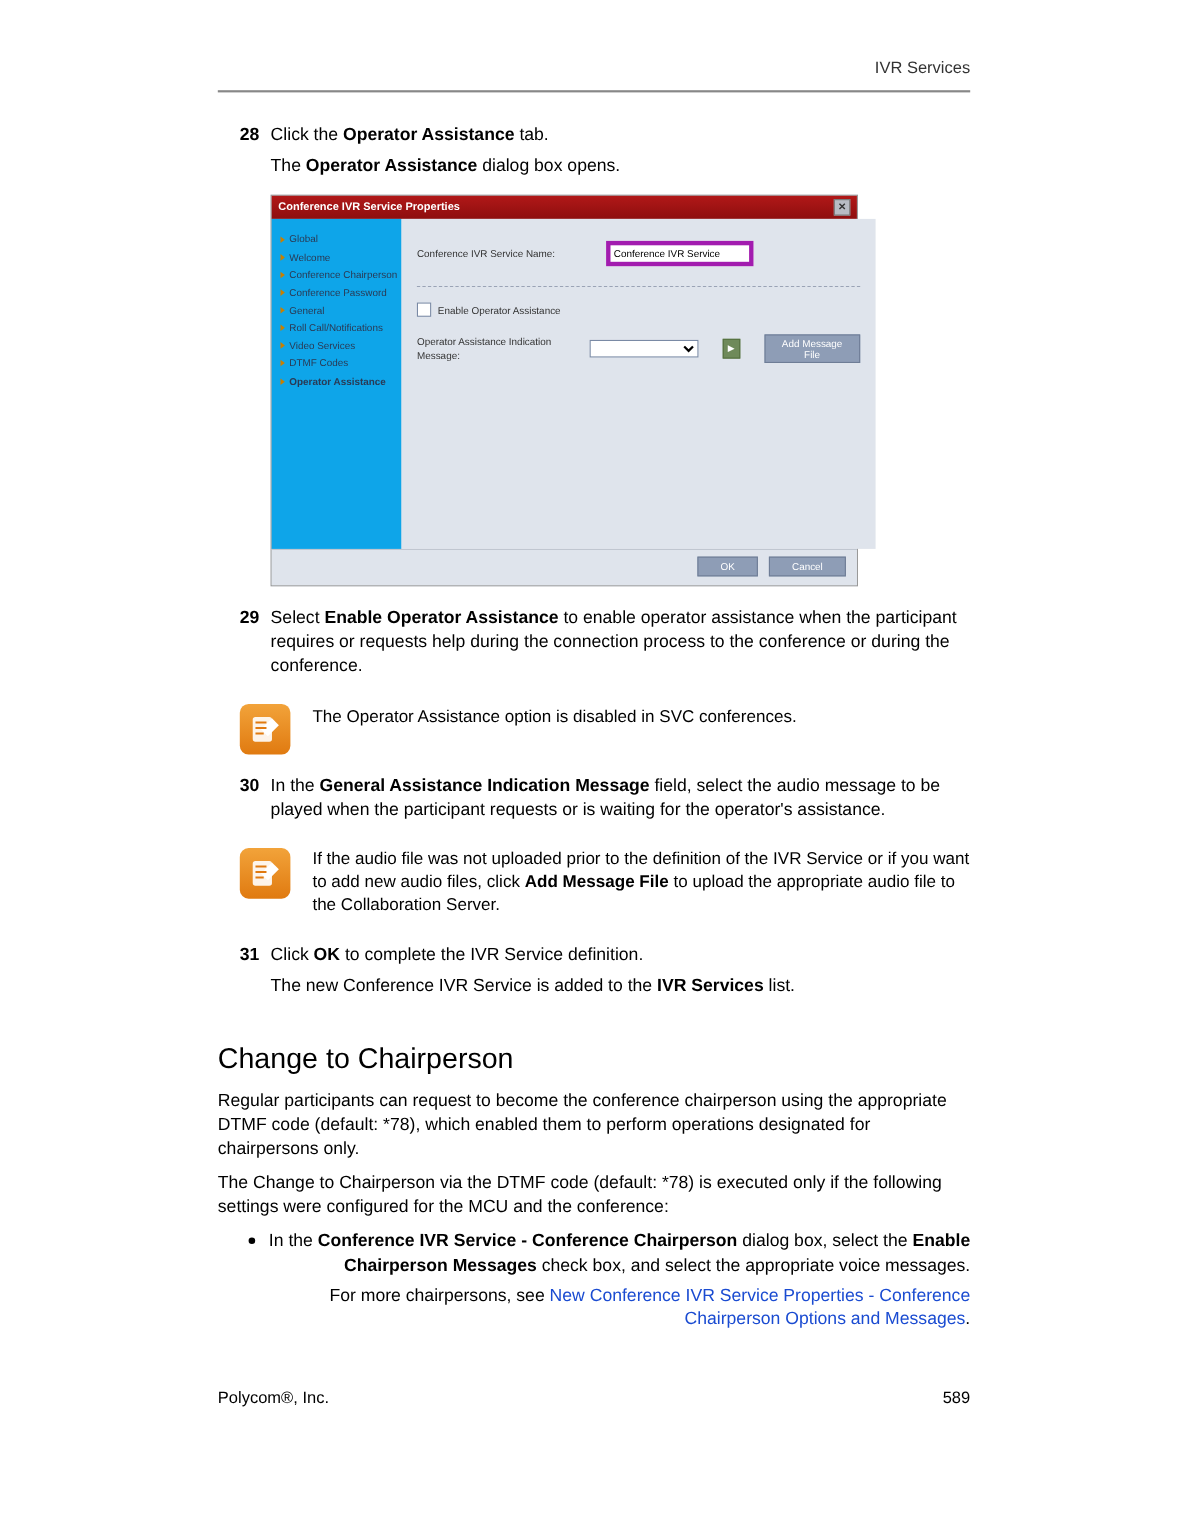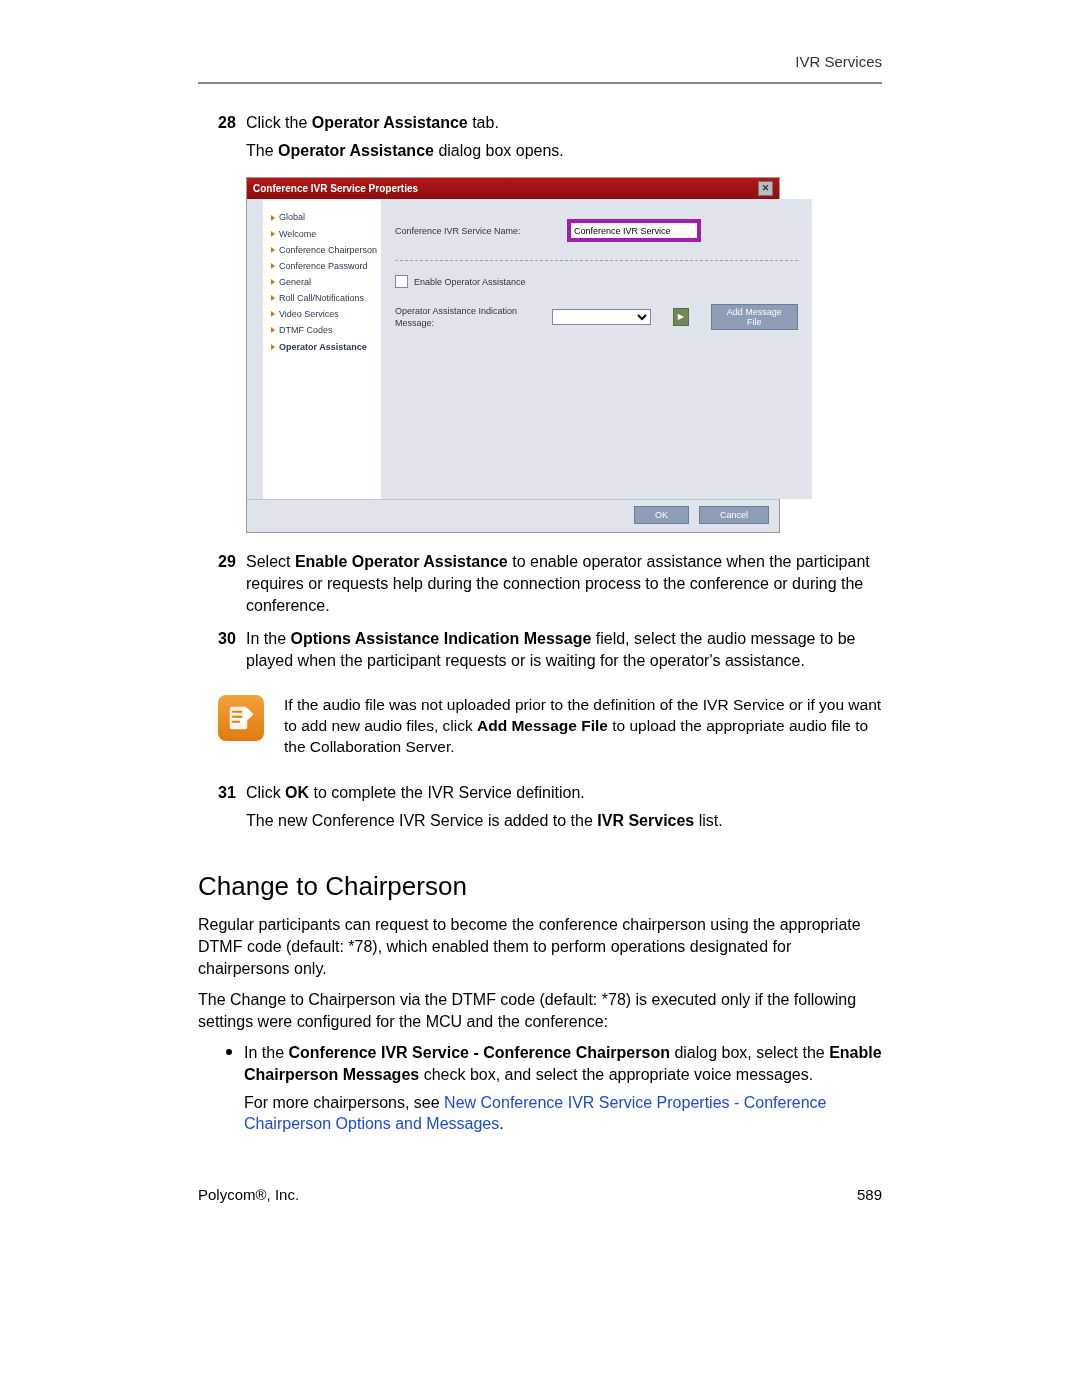--- a/index.html
+++ b/index.html
@@ -71,22 +71,21 @@
     border: 1px solid #777;
     font-size: 9px;
   }
   .dlg-body {
     display: flex;
     height: 300px;
   }
   .dlg-nav {
     width: 110px;
     padding: 10px 4px 4px 8px;
-    background: #ffffff;
-    margin-left: 16px;
+    background: #0ea5e9;
   }
   .nav-item {
     display: flex;
     align-items: center;
     gap: 4px;
     padding: 2px 0;
     color: #2a3a55;
     font-size: 9px;
     white-space: nowrap;
   }
@@ -207,20 +206,21 @@
 
   ul.bullets {
     list-style: none;
     padding: 0;
     margin: 4px 0 0 28px;
   }
   ul.bullets > li {
     position: relative;
     padding-left: 18px;
     margin-bottom: 19px;
+    text-align: right;
   }
   ul.bullets > li::before {
     content: "";
     position: absolute;
     left: 0; top: 7px;
     width: 6px; height: 6px;
     background: #000;
     border-radius: 50%;
   }
   .link { color: #1a4bd1; }
@@ -322,26 +322,36 @@
 
   <div class="step">
     <div class="num">29</div>
     <div class="txt">
       <p>
         <span>Select </span><strong>Enable Operator Assistance</strong><span> to enable operator assistance when the participant requires or requests help during the connection process to the conference or during the conference.</span>
       </p>
     </div>
   </div>
 
+  <div class="note">
+    <div class="note-icon">
+      <svg viewBox="0 0 24 24">
+          <rect x="3" y="3" width="14" height="18" rx="2" fill="#fff" opacity="0.9"></rect>
+          <path d="M17 4 L22 9 L14 17 L9 12 Z" fill="#fff"></path>
+          <path d="M5 7h8M5 11h8M5 15h6" stroke="#e07a10" stroke-width="1.5"></path>
+        </svg>
+    </div>
+    <div class="note-text">The Operator Assistance option is disabled in SVC conferences.</div>
+  </div>
 
   <div class="step">
     <div class="num">30</div>
     <div class="txt">
       <p>
-        <span>In the </span><strong>Options Assistance Indication Message</strong><span> field, select the audio message to be played when the participant requests or is waiting for the operator's assistance.</span>
+        <span>In the </span><strong>General Assistance Indication Message</strong><span> field, select the audio message to be played when the participant requests or is waiting for the operator's assistance.</span>
       </p>
     </div>
   </div>
 
   <div class="note nested">
     <div class="note-icon">
       <svg viewBox="0 0 24 24">
           <rect x="3" y="3" width="14" height="18" rx="2" fill="#fff" opacity="0.9"></rect>
           <path d="M17 4 L22 9 L14 17 L9 12 Z" fill="#fff"></path>
           <path d="M5 7h8M5 11h8M5 15h6" stroke="#e07a10" stroke-width="1.5"></path>

